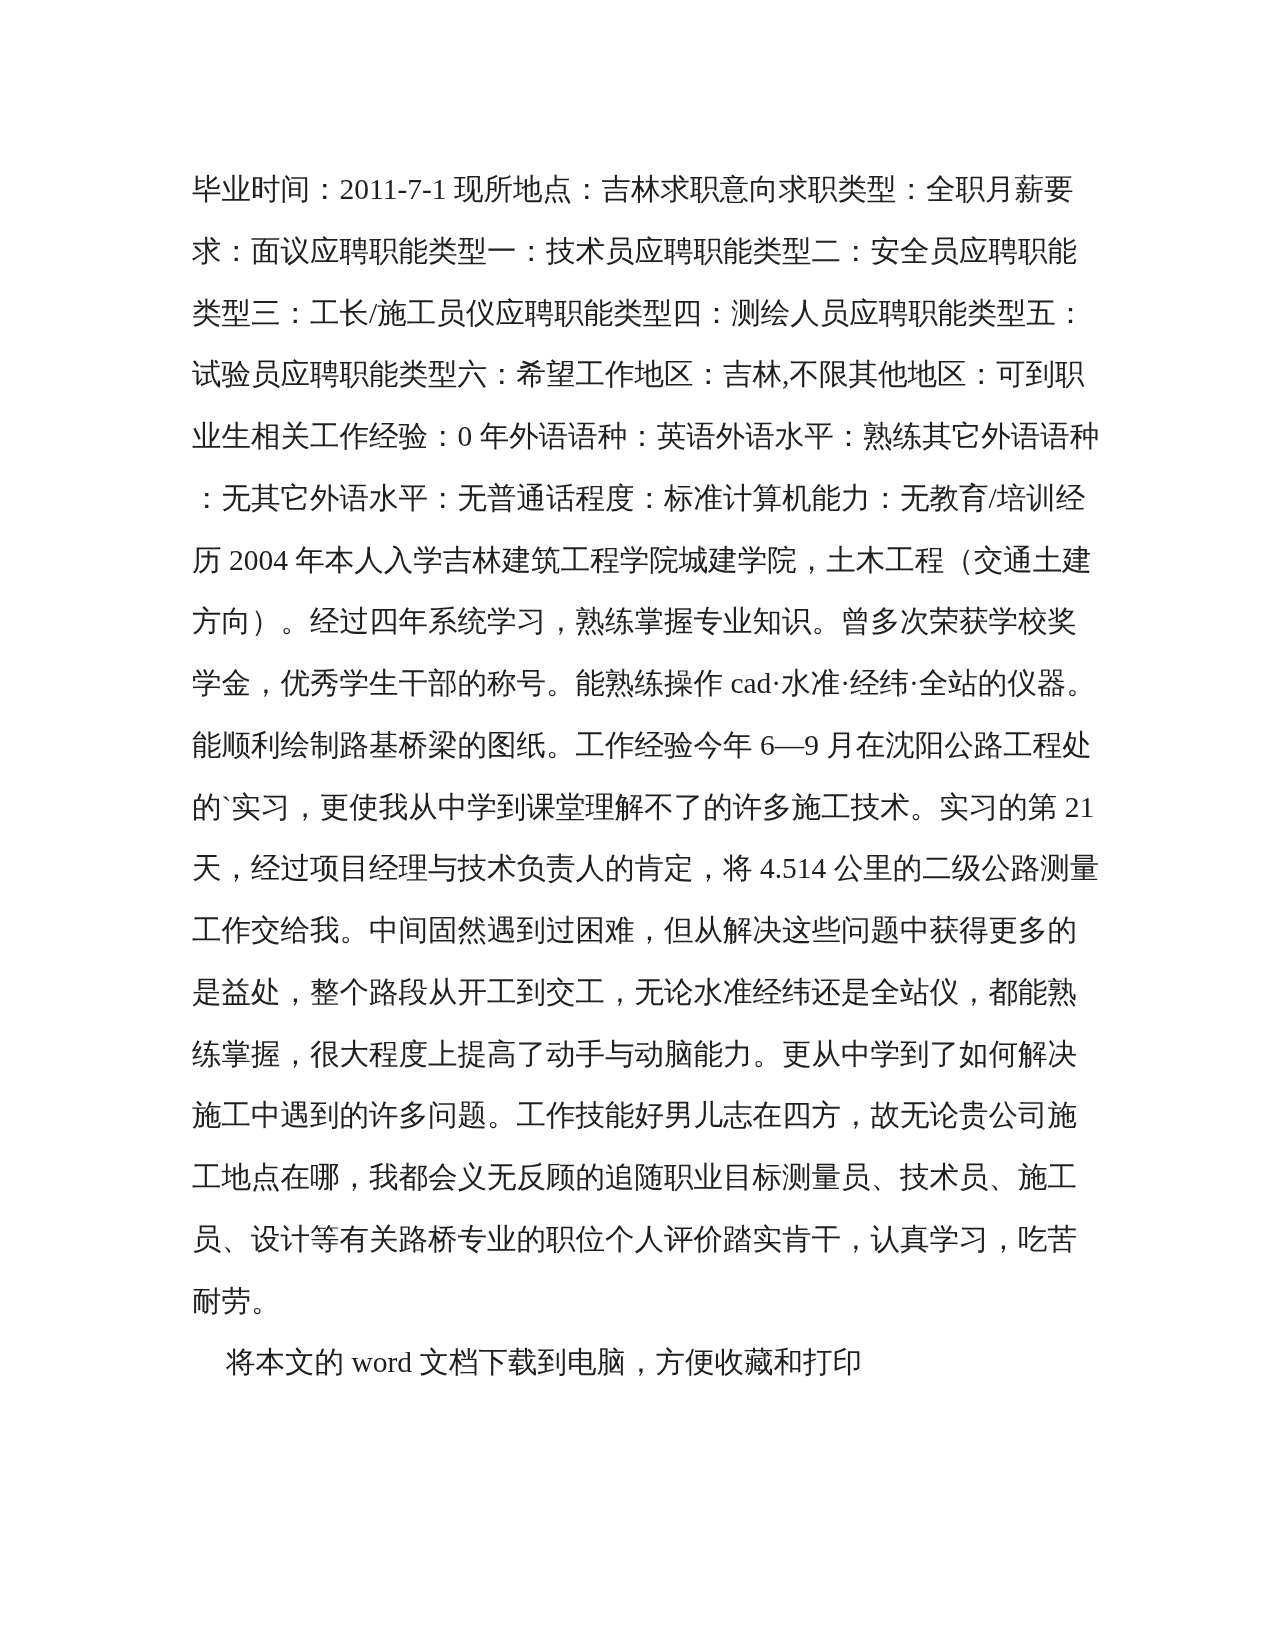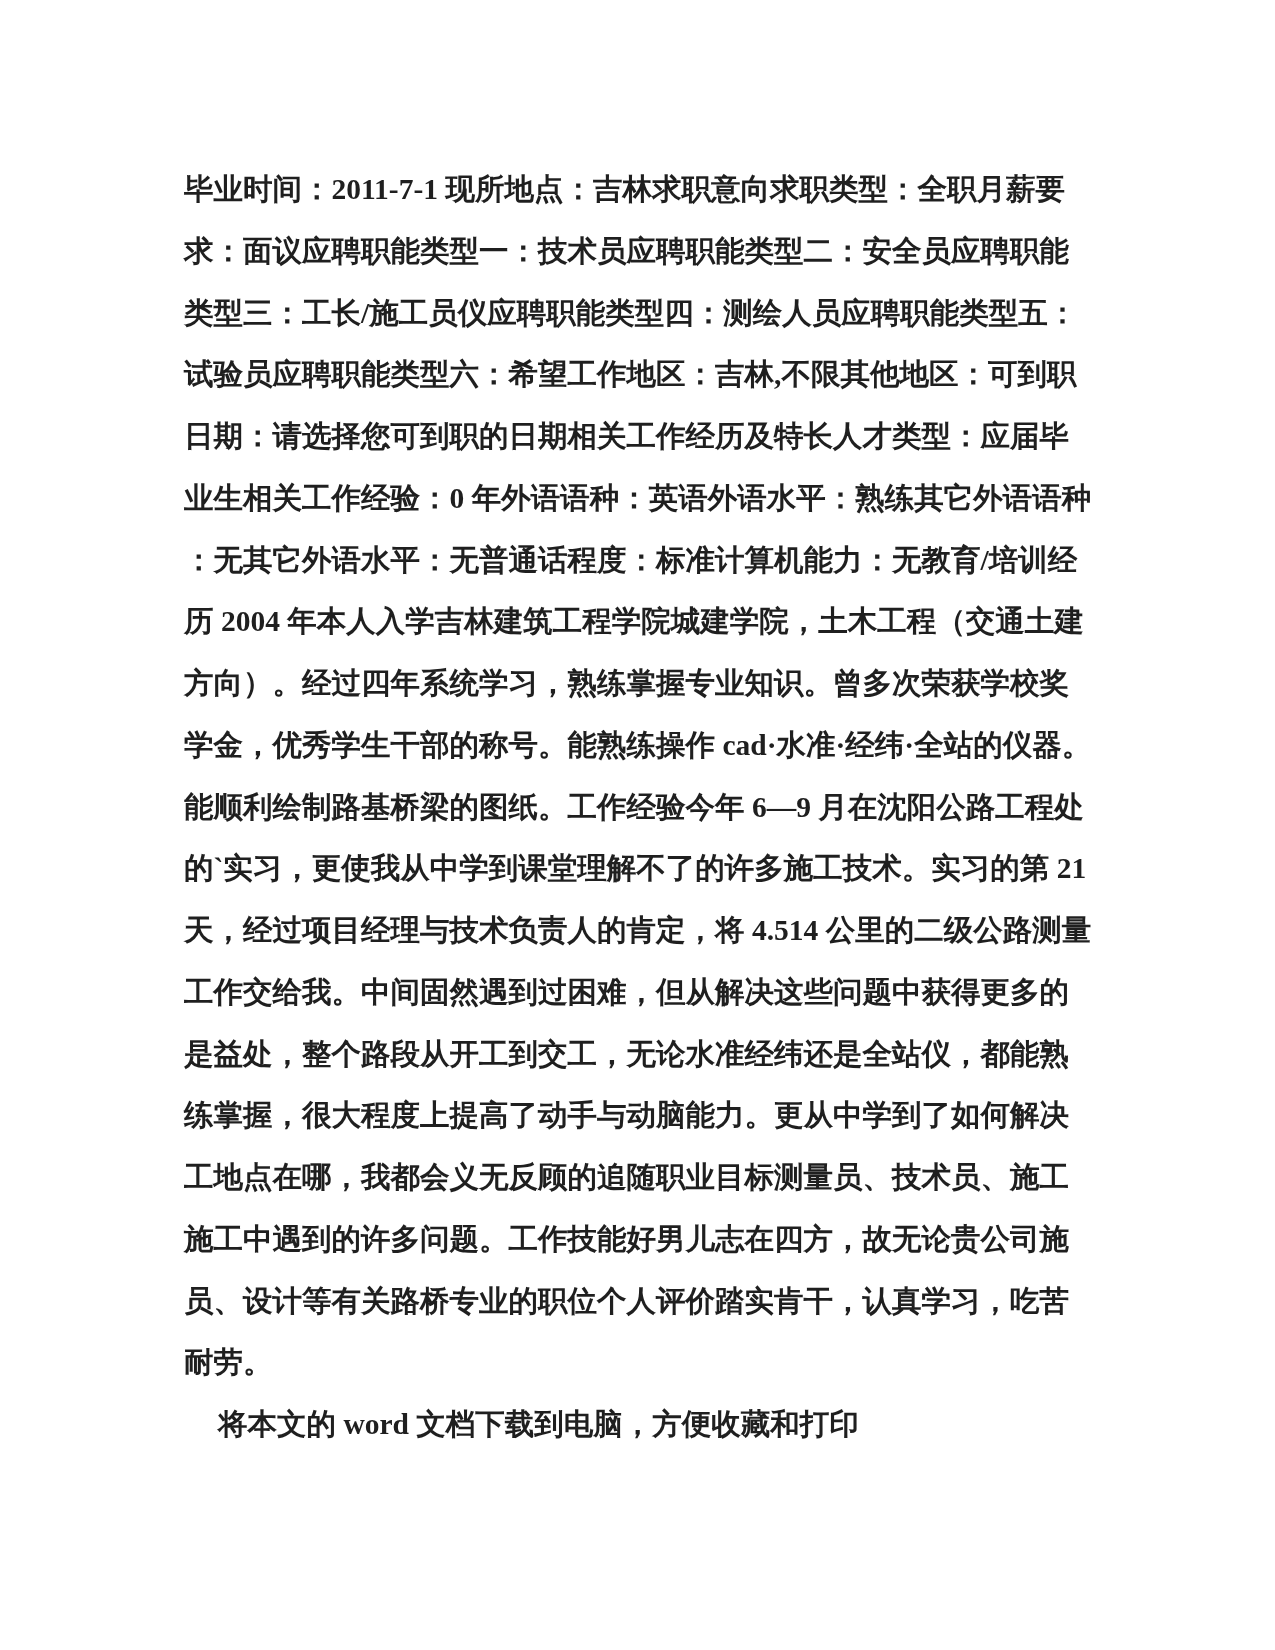--- a/index.html
+++ b/index.html
@@ -10,24 +10,23 @@
   .page {
     position: relative;
     width: 1275px;
     height: 1650px;
     background: #ffffff;
     overflow: hidden;
     font-family: "Liberation Serif", "DejaVu Serif", serif;
   }
   .content {
     position: absolute;
-    left: 184px;
+    left: 192px;
     top: 159px;
     width: 910px;
-    font-weight: bold;
   }
   .line {
     font-size: 29.5px;
     line-height: 61.75px;
     color: #1f1f1f;
     white-space: nowrap;
     letter-spacing: 0;
     text-align: left;
   }
   .indent {
@@ -37,32 +36,31 @@
 </head>
 <body>
 
 <div class="page">
   <div class="content">
     <div>
         <div class="line">毕业时间：2011-7-1 现所地点：吉林求职意向求职类型：全职月薪要</div>
         <div class="line">求：面议应聘职能类型一：技术员应聘职能类型二：安全员应聘职能</div>
         <div class="line">类型三：工长/施工员仪应聘职能类型四：测绘人员应聘职能类型五：</div>
         <div class="line">试验员应聘职能类型六：希望工作地区：吉林,不限其他地区：可到职</div>
-        <div class="line">日期：请选择您可到职的日期相关工作经历及特长人才类型：应届毕</div>
         <div class="line">业生相关工作经验：0 年外语语种：英语外语水平：熟练其它外语语种</div>
         <div class="line">：无其它外语水平：无普通话程度：标准计算机能力：无教育/培训经</div>
         <div class="line">历 2004 年本人入学吉林建筑工程学院城建学院，土木工程（交通土建</div>
         <div class="line">方向）。经过四年系统学习，熟练掌握专业知识。曾多次荣获学校奖</div>
         <div class="line">学金，优秀学生干部的称号。能熟练操作 cad·水准·经纬·全站的仪器。</div>
         <div class="line">能顺利绘制路基桥梁的图纸。工作经验今年 6—9 月在沈阳公路工程处</div>
         <div class="line">的`实习，更使我从中学到课堂理解不了的许多施工技术。实习的第 21</div>
         <div class="line">天，经过项目经理与技术负责人的肯定，将 4.514 公里的二级公路测量</div>
         <div class="line">工作交给我。中间固然遇到过困难，但从解决这些问题中获得更多的</div>
         <div class="line">是益处，整个路段从开工到交工，无论水准经纬还是全站仪，都能熟</div>
         <div class="line">练掌握，很大程度上提高了动手与动脑能力。更从中学到了如何解决</div>
+        <div class="line">施工中遇到的许多问题。工作技能好男儿志在四方，故无论贵公司施</div>
         <div class="line">工地点在哪，我都会义无反顾的追随职业目标测量员、技术员、施工</div>
-        <div class="line">施工中遇到的许多问题。工作技能好男儿志在四方，故无论贵公司施</div>
         <div class="line">员、设计等有关路桥专业的职位个人评价踏实肯干，认真学习，吃苦</div>
         <div class="line">耐劳。</div>
       </div>
     <div class="line indent">将本文的 word 文档下载到电脑，方便收藏和打印</div>
   </div>
 </div>
 
 </body></html>

